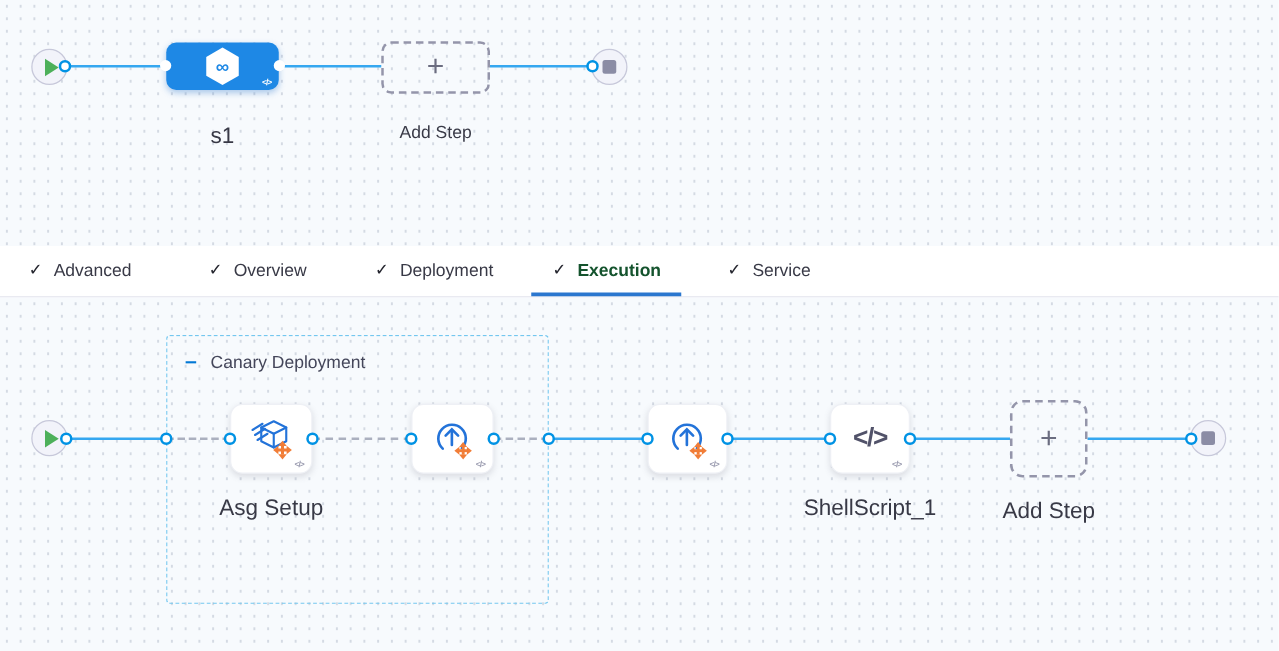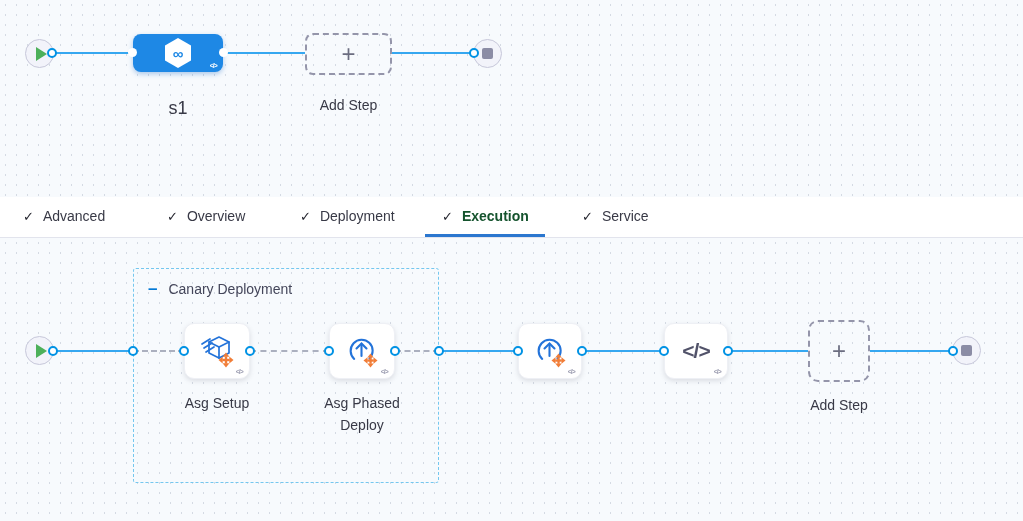--- a/index.html
+++ b/index.html
@@ -65,21 +65,21 @@
   .code-badge.on-blue{color:#ffffff;}
 
   .dashed-box{
     position:absolute;border:2px dashed #9495aa;border-radius:8px;box-sizing:border-box;
     display:flex;align-items:center;justify-content:center;z-index:3;cursor:pointer;
     color:#6b6d80;
   }
   .plus-glyph{font-size:24px;font-weight:300;line-height:1;}
 
   .node-label{
-    position:absolute;text-align:center;font-size:14px;color:#383946;line-height:1.55;
+    position:absolute;text-align:center;font-size:18px;color:#383946;line-height:1.55;
     z-index:3;overflow-wrap:break-word;
   }
 
   .step-card{
     position:absolute;top:85px;width:66px;height:56px;border-radius:10px;
     background:#ffffff;border:1px solid #eef0f5;box-sizing:border-box;
     box-shadow:0 2px 5px rgba(96,97,112,0.18);
     display:flex;align-items:center;justify-content:center;z-index:3;cursor:pointer;
   }
   .shell-glyph{font-size:21px;font-weight:bold;color:#515269;letter-spacing:-1px;}
@@ -217,21 +217,20 @@
         <path d="M21.5 29.5 l4 -3.2 v6.4 Z"></path>
         <path d="M35.5 29.5 l-4 -3.2 v6.4 Z"></path>
         <rect x="27.4" y="26.2" width="2.3" height="6.6"></rect>
         <rect x="25.2" y="28.4" width="6.6" height="2.3"></rect>
       </g>
     </svg>
     <span class="code-badge">&lt;/&gt;</span>
   </div>
   <div class="dot" style="left:324px;top:108px;"></div>
   <div class="dot" style="left:390px;top:108px;"></div>
-  <div class="node-label" style="left:317px;top:155px;width:90px;">Asg Phased Deploy</div>
 
   <div class="step-card" style="left:518px;width:64px;">
     <svg width="40" height="40" viewBox="0 0 40 40">
       <g stroke="#2373d9" stroke-width="2.1" fill="none" stroke-linecap="round">
         <path d="M27.5 27.5 A11 11 0 1 0 12.2 27.9"></path>
         <line x1="19.5" y1="25" x2="19.5" y2="13.5"></line>
         <path d="M14.5 17.5 L19.5 12.5 L24.5 17.5"></path>
       </g>
       <g fill="#f17d37">
         <path d="M28.5 22.5 l3.2 4 h-6.4 Z"></path>
@@ -246,20 +245,21 @@
   </div>
   <div class="dot" style="left:513px;top:108px;"></div>
   <div class="dot" style="left:577px;top:108px;"></div>
 
   <div class="step-card" style="left:664px;width:64px;">
     <span class="shell-glyph">&lt;/&gt;</span>
     <span class="code-badge">&lt;/&gt;</span>
   </div>
   <div class="dot" style="left:659px;top:108px;"></div>
   <div class="dot" style="left:723px;top:108px;"></div>
+  <div class="node-label" style="left:641px;top:155px;width:110px;">ShellScript_1</div>
 
   <div class="dashed-box" style="left:808px;top:82px;width:62px;height:62px;border-radius:10px;">
     <span class="plus-glyph">+</span>
   </div>
   <div class="node-label" style="left:789px;top:157px;width:100px;">Add Step</div>
 
   <div class="dot" style="left:948px;top:108px;"></div>
   <div class="node-circle" style="left:952px;top:98px;">
     <div class="stop-sq"></div>
   </div>

